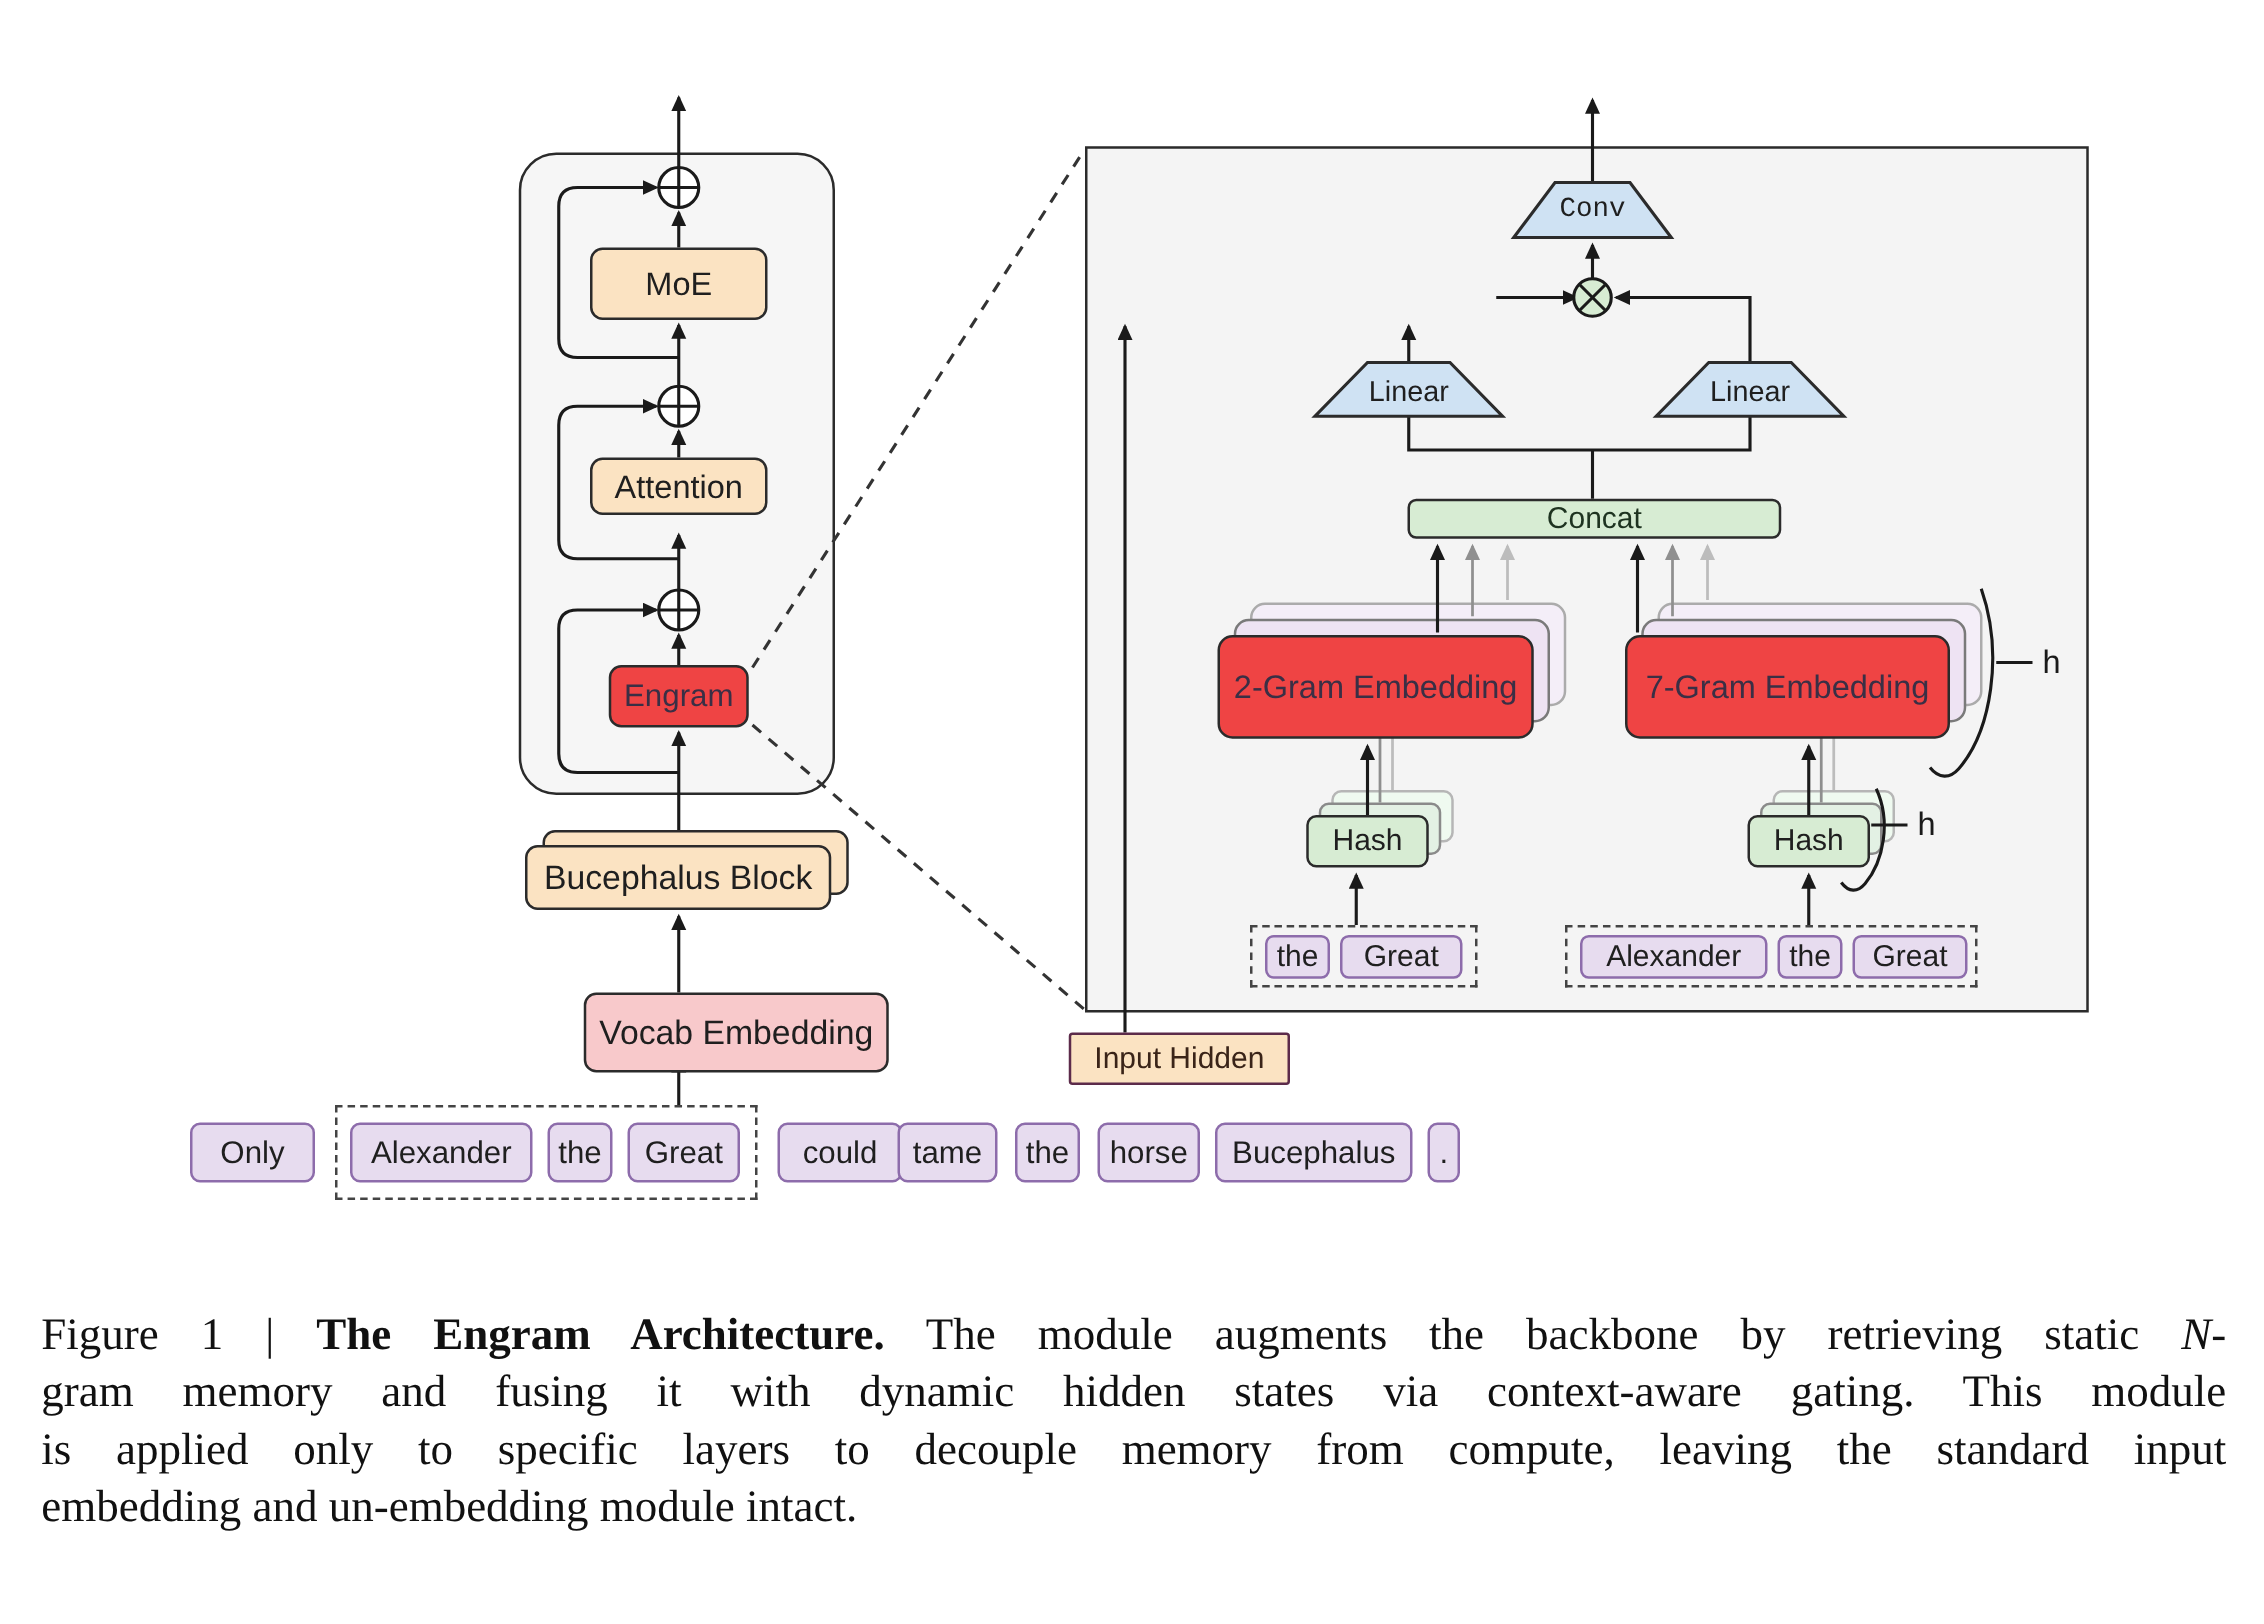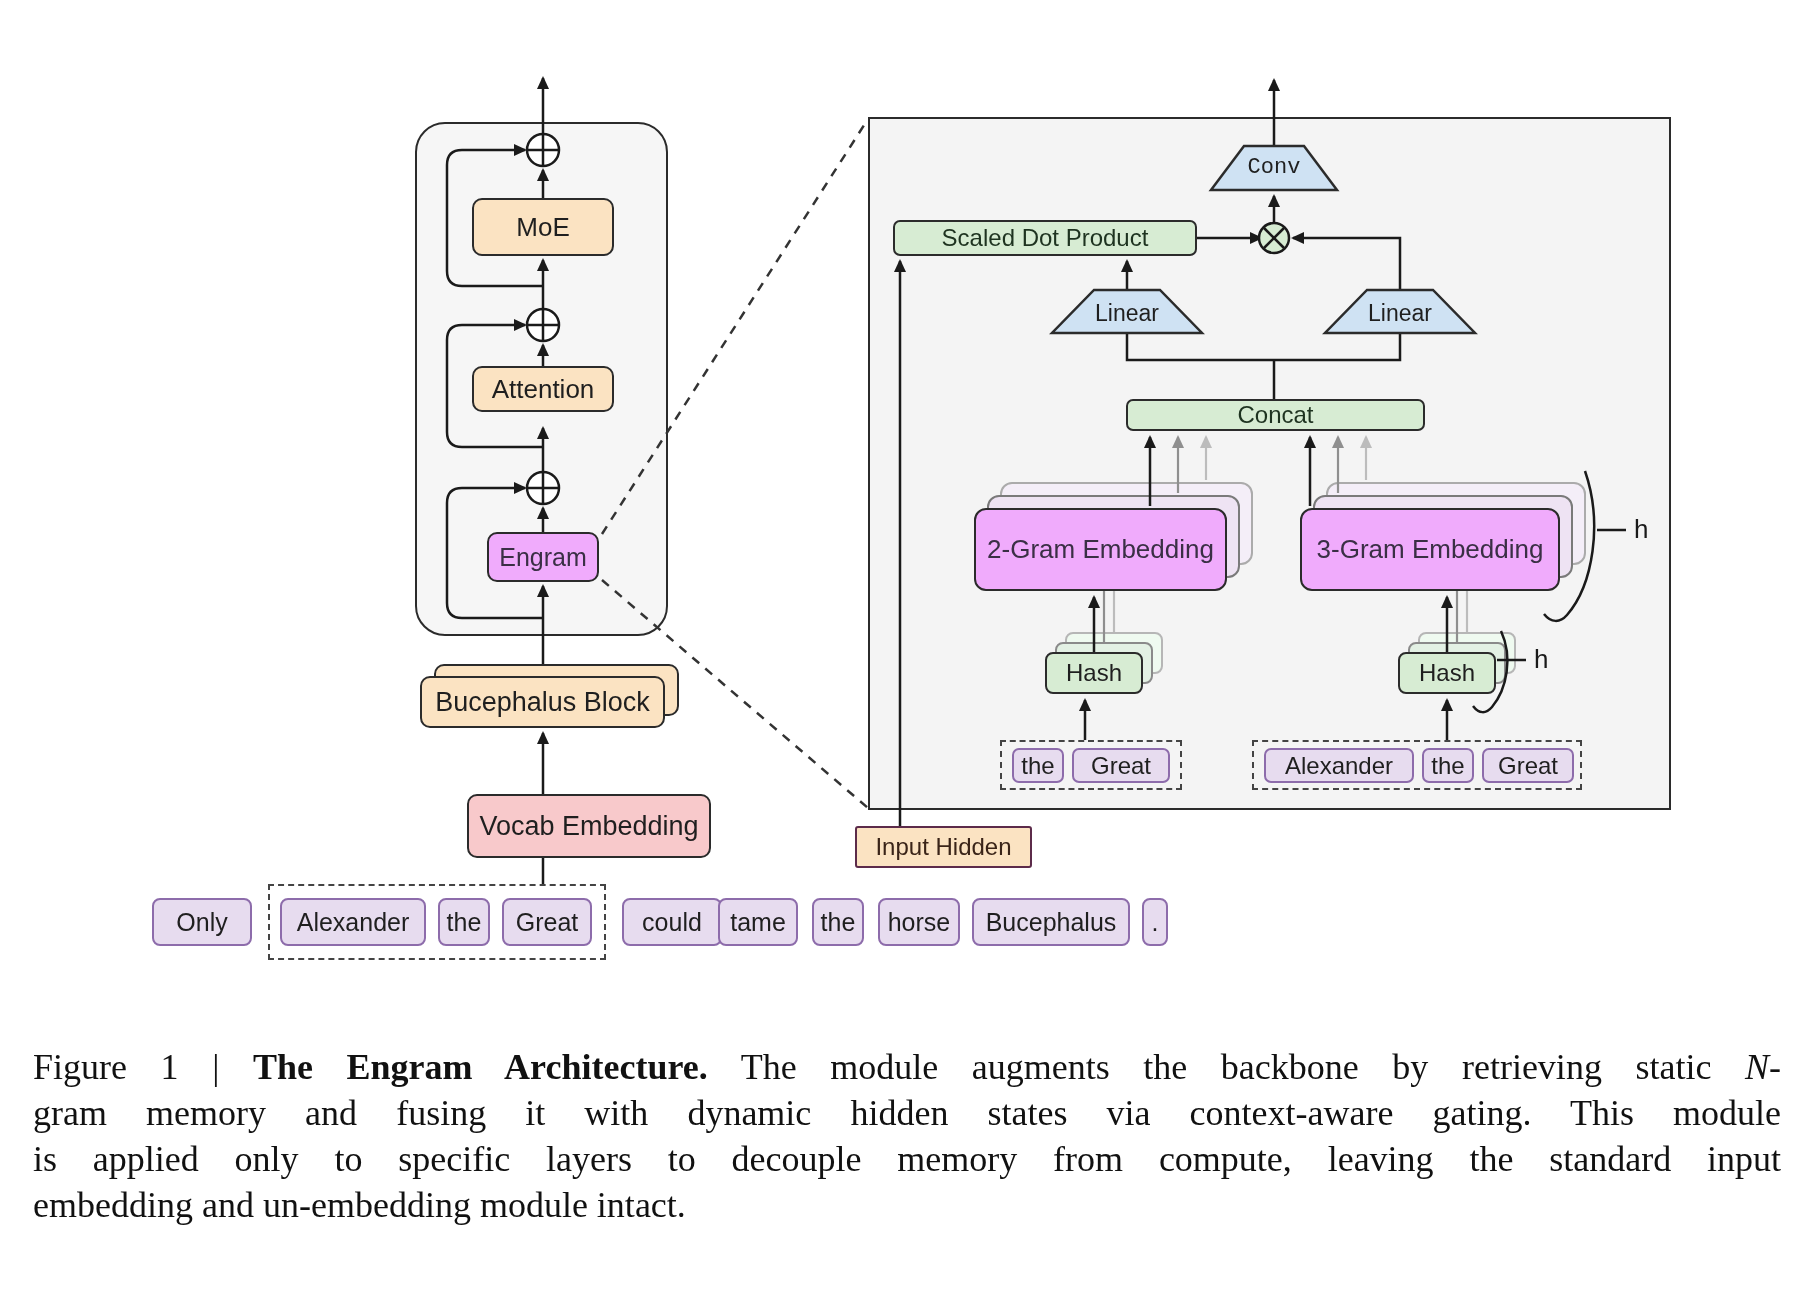--- a/index.html
+++ b/index.html
@@ -4,21 +4,21 @@
 <style>
   html,body{margin:0;padding:0;background:#ffffff;}
   #stage{position:relative;width:1811px;height:1299px;background:#ffffff;overflow:hidden;
          font-family:"Liberation Sans",sans-serif;color:#1f1f1f;}
   .abs{position:absolute;box-sizing:border-box;}
   .bgpanel{position:absolute;box-sizing:border-box;background:#f4f4f4;border:2.5px solid #2b2b2b;}
   .box{position:absolute;box-sizing:border-box;display:flex;align-items:center;justify-content:center;
        border:2.5px solid #2b2b2b;border-radius:10px;font-size:26px;color:#1f1f1f;text-align:center;}
   .peach{background:#fbe3c2;}
   .pink{background:#f8c9cb;}
-  .purple{background:#f0abfc;}
+  .purple{background:#ef4444;}
   .green{background:#d7ecd3;}
   .token{border:2px solid #8d6cab;border-radius:8px;background:#e7dcef;font-size:25px;}
   .ptoken{border:2px solid #8d6cab;border-radius:7px;background:#e7dcef;font-size:24px;}
   .stack-mid{background:#eee3f3;border:2px solid #7a7a7a;border-radius:12px;}
   .stack-back{background:#f4eef8;border:2px solid #ababab;border-radius:12px;}
   .hash-mid{background:#e3f1e4;border:2px solid #8a8a8a;border-radius:8px;}
   .hash-back{background:#effaf0;border:2px solid #b6b6b6;border-radius:8px;}
   .dashedbox{position:absolute;box-sizing:border-box;border:2.5px dashed #444444;background:transparent;}
   .hlab{position:absolute;font-size:26px;color:#1a1a1a;}
   svg.wires{position:absolute;left:0;top:0;z-index:3;} .lay1{z-index:1;} .lay2{z-index:2;} .lay4{z-index:4;}
@@ -190,32 +190,29 @@
     <span>.</span>
     </div>
 
   <div class="lay4" style="position:absolute;left:1211px;top:155px;width:126px;text-align:center;font-size:22px;font-family:Liberation Mono, monospace;">
     <span>Conv</span></div>
   <div class="lay4" style="position:absolute;left:1052px;top:300px;width:150px;text-align:center;font-size:23px;">
     <span>Linear</span></div>
   <div class="lay4" style="position:absolute;left:1325px;top:300px;width:150px;text-align:center;font-size:23px;">
     <span>Linear</span></div>
 
-  <div class="box green lay4" style="left:893px;top:220px;width:304px;height:36px;border-radius:7px;font-size:24px;color:#1e3320;">
-    <span>Scaled Dot Product</span>
-    </div>
   <div class="box green lay4" style="left:1126px;top:399px;width:299px;height:32px;border-radius:7px;font-size:24px;color:#1e3320;">
     <span>Concat</span>
     </div>
 
   <div class="box purple lay4" style="left:974px;top:508px;width:253px;height:83px;border-radius:12px;font-size:26px;color:#3a2f45;">
     <span>2-Gram Embedding</span>
     </div>
   <div class="box purple lay4" style="left:1300px;top:508px;width:260px;height:83px;border-radius:12px;font-size:26px;color:#3a2f45;">
-    <span>3-Gram Embedding</span>
+    <span>7-Gram Embedding</span>
     </div>
 
   <div class="box green lay4" style="left:1045px;top:652px;width:98px;height:42px;border-radius:8px;font-size:24px;">
     <span>Hash</span>
     </div>
   <div class="box green lay4" style="left:1398px;top:652px;width:98px;height:42px;border-radius:8px;font-size:24px;">
     <span>Hash</span>
     </div>
 
   <div class="hlab lay4" style="left:1634px;top:514px;">

